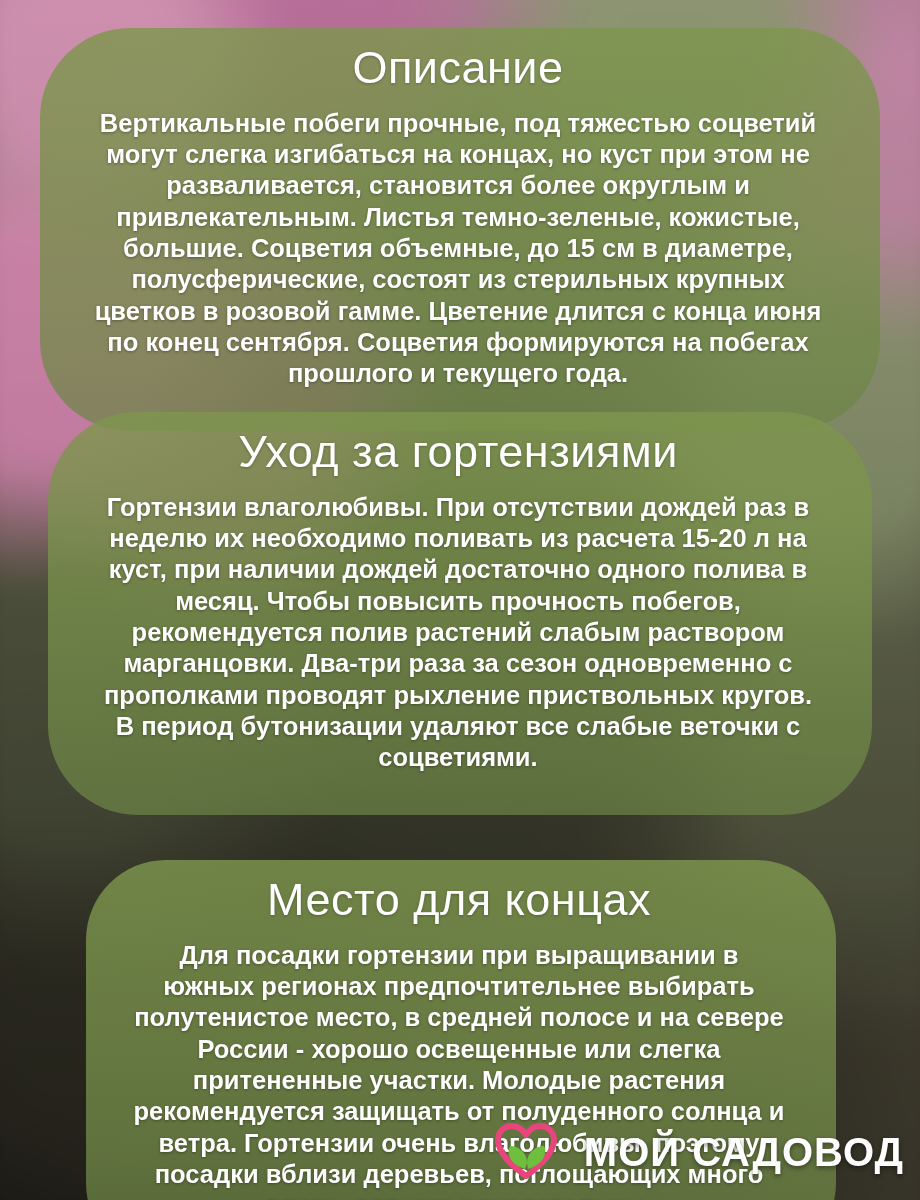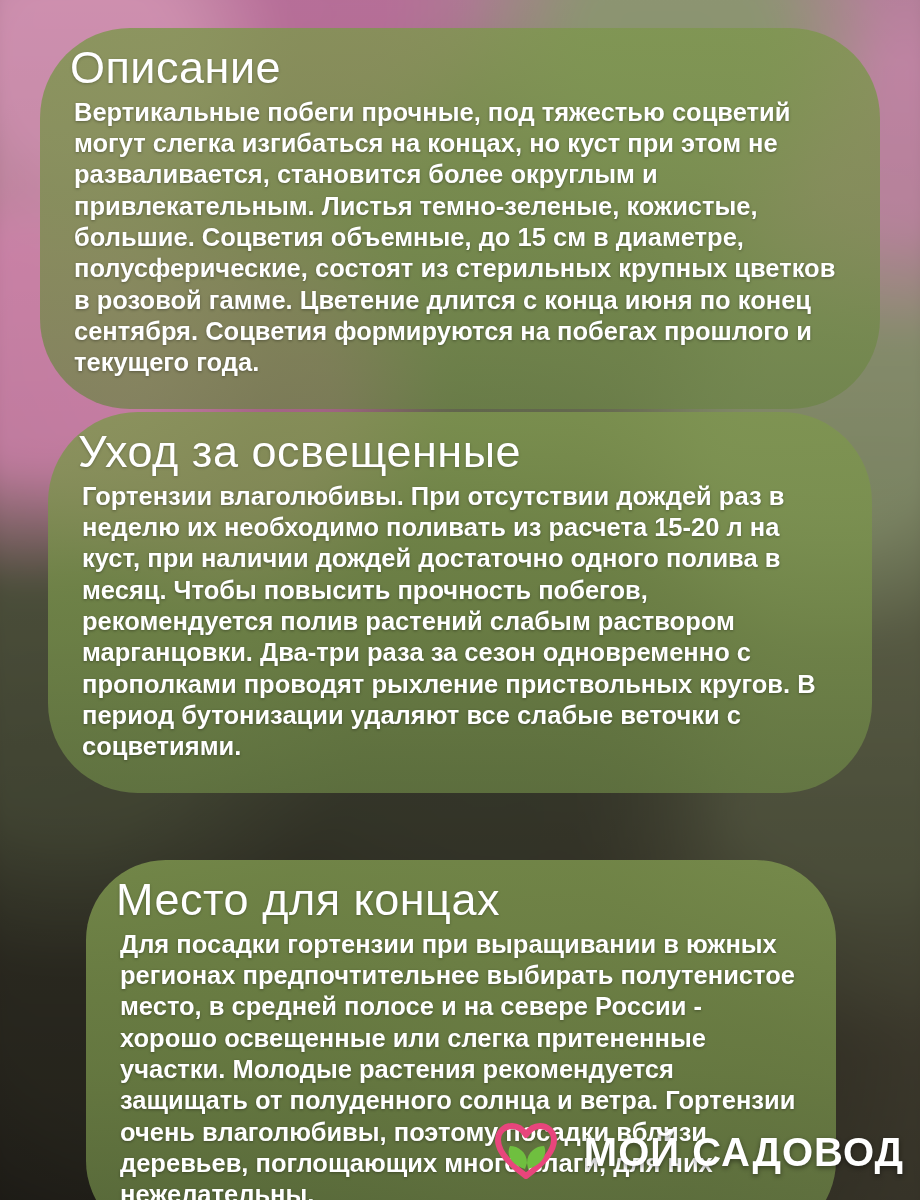--- a/index.html
+++ b/index.html
@@ -50,36 +50,37 @@
     inset: 0;
   }
 
   
   .card {
     position: absolute;
     box-sizing: border-box;
     border-radius: 90px;
     background: linear-gradient(180deg, rgba(126,150,78,0.82) 0%, rgba(118,142,74,0.78) 55%, rgba(108,132,70,0.72) 100%);
     padding: 10px 34px 26px 30px;
+    text-align: center;
   }
   .card-title {
     font-size: 45px;
     font-weight: 400;
     color: #ffffff;
     line-height: 1.08;
     margin: 6px 0 2px 0;
     letter-spacing: 0.5px;
     text-shadow: 0 1px 3px rgba(0,0,0,0.25);
   }
   .card-body {
     font-size: 25.5px;
     font-weight: bold;
     color: #ffffff;
     line-height: 1.23;
-    margin: 4px;
+    margin: 15px;
     text-shadow: 0 1px 3px rgba(0,0,0,0.35);
   }
 
   #card-description { left: 40px;  top: 28px;   width: 840px; }
   #card-care        { left: 48px;  top: 412px;  width: 824px; }
   #card-planting    { left: 86px;  top: 860px;  width: 750px; border-radius: 80px; }
 
   
   .logo {
     position: absolute;
@@ -109,21 +110,21 @@
 <div class="bg-dark"></div>
 
 <div class="page">
 
   <section class="card" id="card-description">
     <h2 class="card-title">Описание</h2>
     <p class="card-body">Вертикальные побеги прочные, под тяжестью соцветий могут слегка изгибаться на концах, но куст при этом не разваливается, становится более округлым и привлекательным. Листья темно-зеленые, кожистые, большие. Соцветия объемные, до 15 см в диаметре, полусферические, состоят из стерильных крупных цветков в розовой гамме. Цветение длится с конца июня по конец сентября. Соцветия формируются на побегах прошлого и текущего года.</p>
   </section>
 
   <section class="card" id="card-care">
-    <h2 class="card-title">Уход за освещенные</h2>
+    <h2 class="card-title">Уход за гортензиями</h2>
     <p class="card-body">Гортензии влаголюбивы. При отсутствии дождей раз в неделю их необходимо поливать из расчета 15-20 л на куст, при наличии дождей достаточно одного полива в месяц. Чтобы повысить прочность побегов, рекомендуется полив растений слабым раствором марганцовки. Два-три раза за сезон одновременно с прополками проводят рыхление приствольных кругов. В период бутонизации удаляют все слабые веточки с соцветиями.</p>
   </section>
 
   <section class="card" id="card-planting">
     <h2 class="card-title">Место для концах</h2>
     <p class="card-body">Для посадки гортензии при выращивании в южных регионах предпочтительнее выбирать полутенистое место, в средней полосе и на севере России - хорошо освещенные или слегка притененные участки. Молодые растения рекомендуется защищать от полуденного солнца и ветра. Гортензии очень влаголюбивы, поэтому посадки вблизи деревьев, поглощающих много влаги, для них нежелательны.</p>
   </section>
 
   <div class="logo">
     <span class="logo-mark">

